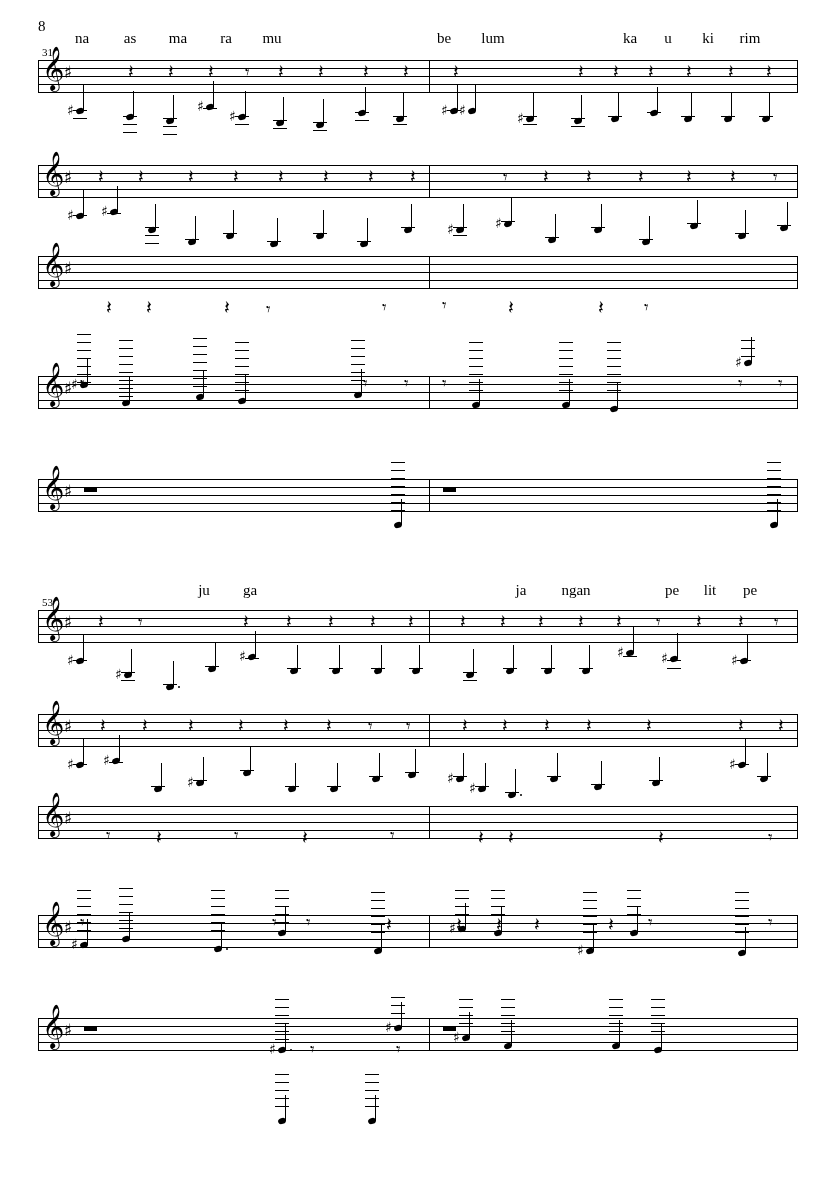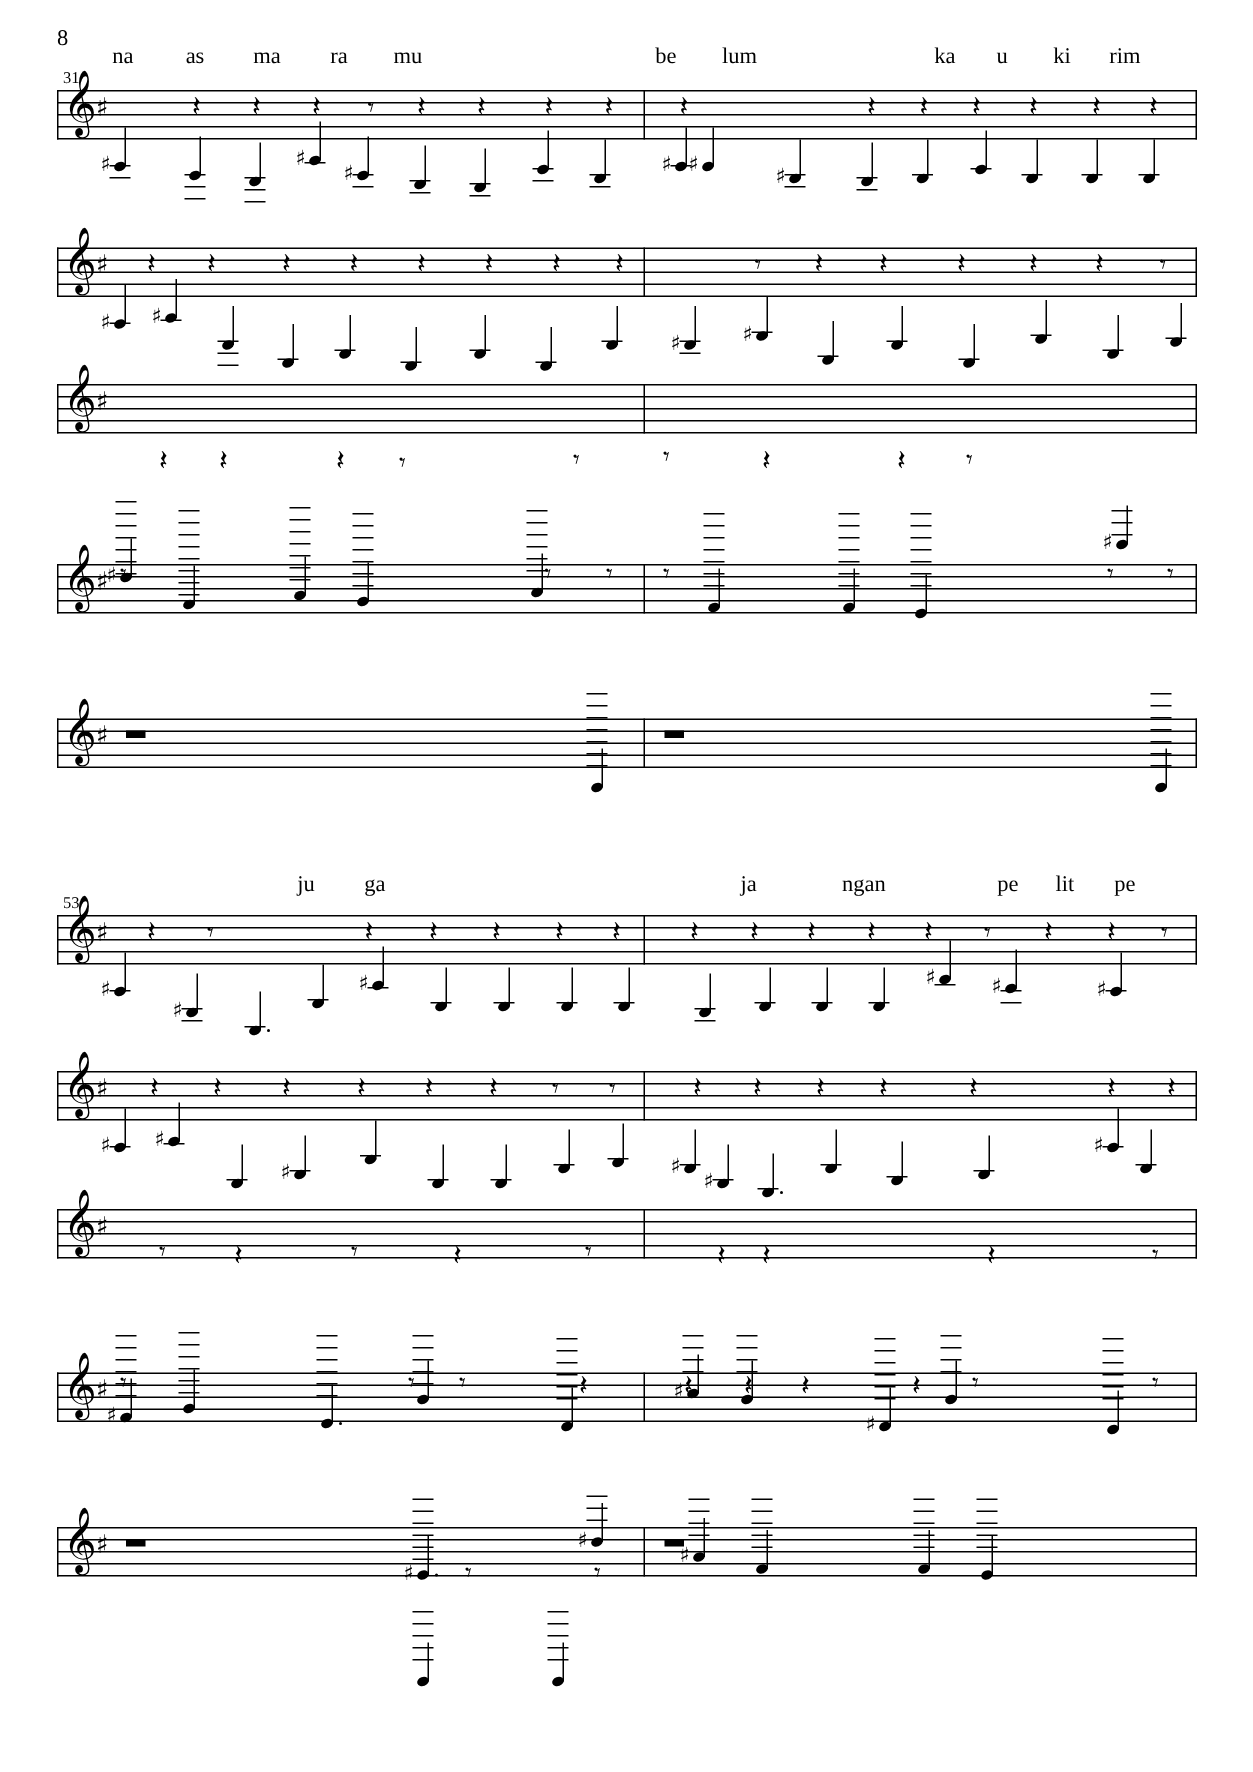--- a/index.html
+++ b/index.html
@@ -639,21 +639,21 @@
       <div class="rest whole" style="left:405px;"></div>
     </div>
   </div>
 
   <div class="system" style="top:610px;">
     <div class="measure-number">53</div>
 
     <div class="lyrics" style="top:-28px;">
       <span class="lyric" style="left:166px;">ju</span>
       <span class="lyric" style="left:212px;">ga</span>
-      <span class="lyric" style="left:461px;">ja</span>
+      <span class="lyric" style="left:483px;">ja</span>
       <span class="lyric" style="left:538px;">ngan</span>
       <span class="lyric" style="left:634px;">pe</span>
       <span class="lyric" style="left:672px;">lit</span>
       <span class="lyric" style="left:712px;">pe</span>
     </div>
 
     <div class="staff" style="top:0px;">
       <div class="lines">
           <i></i>
           <i></i>

